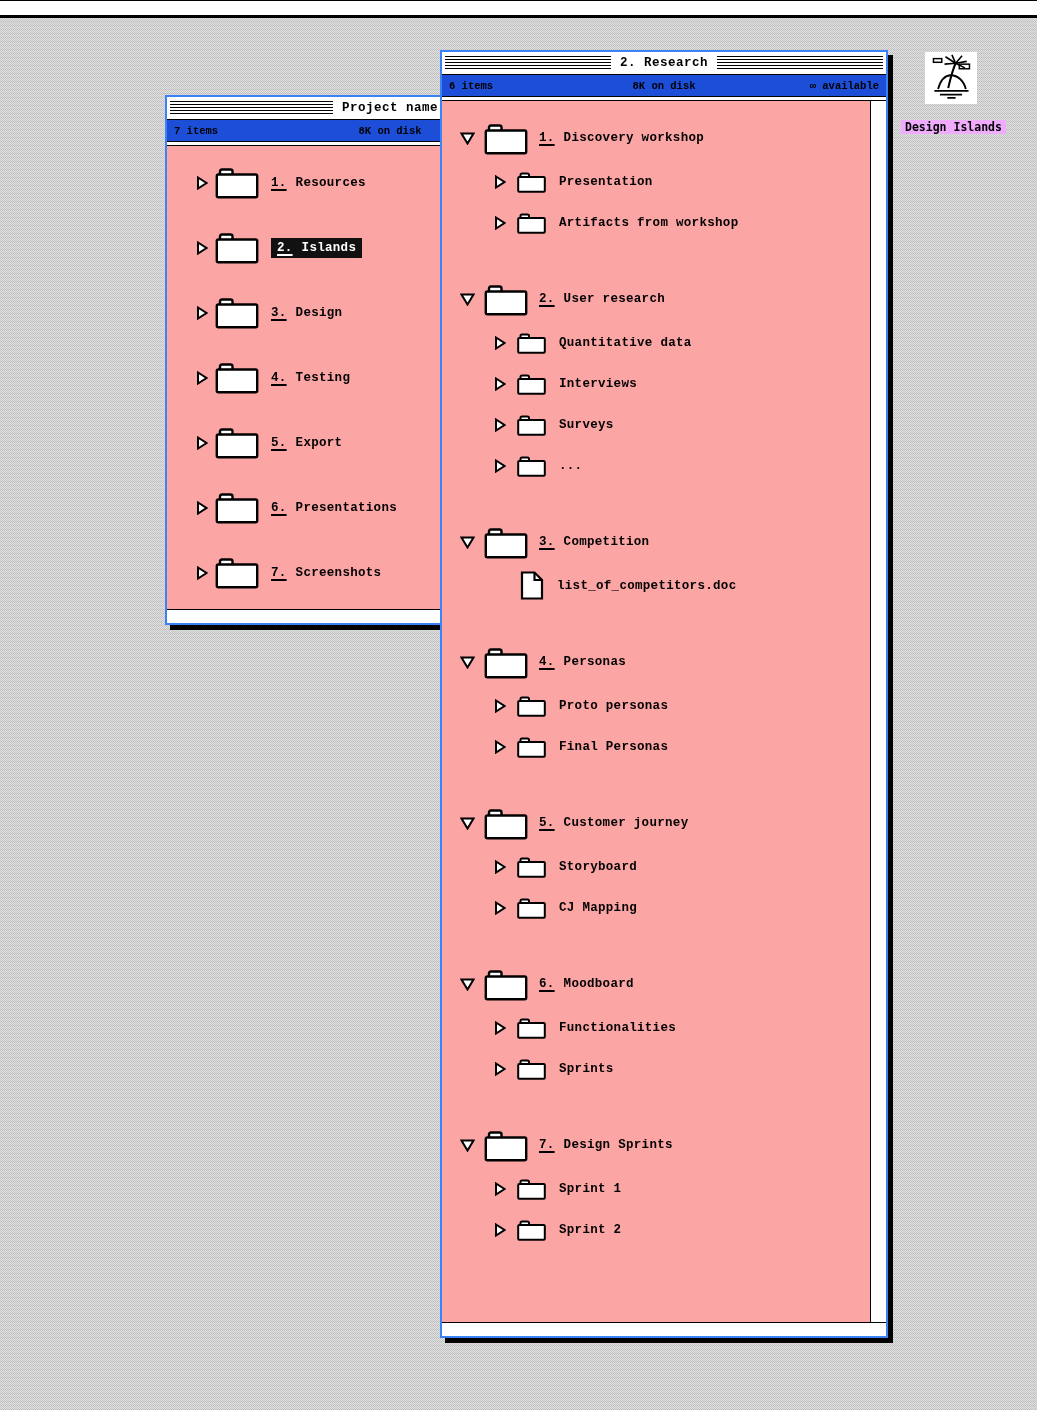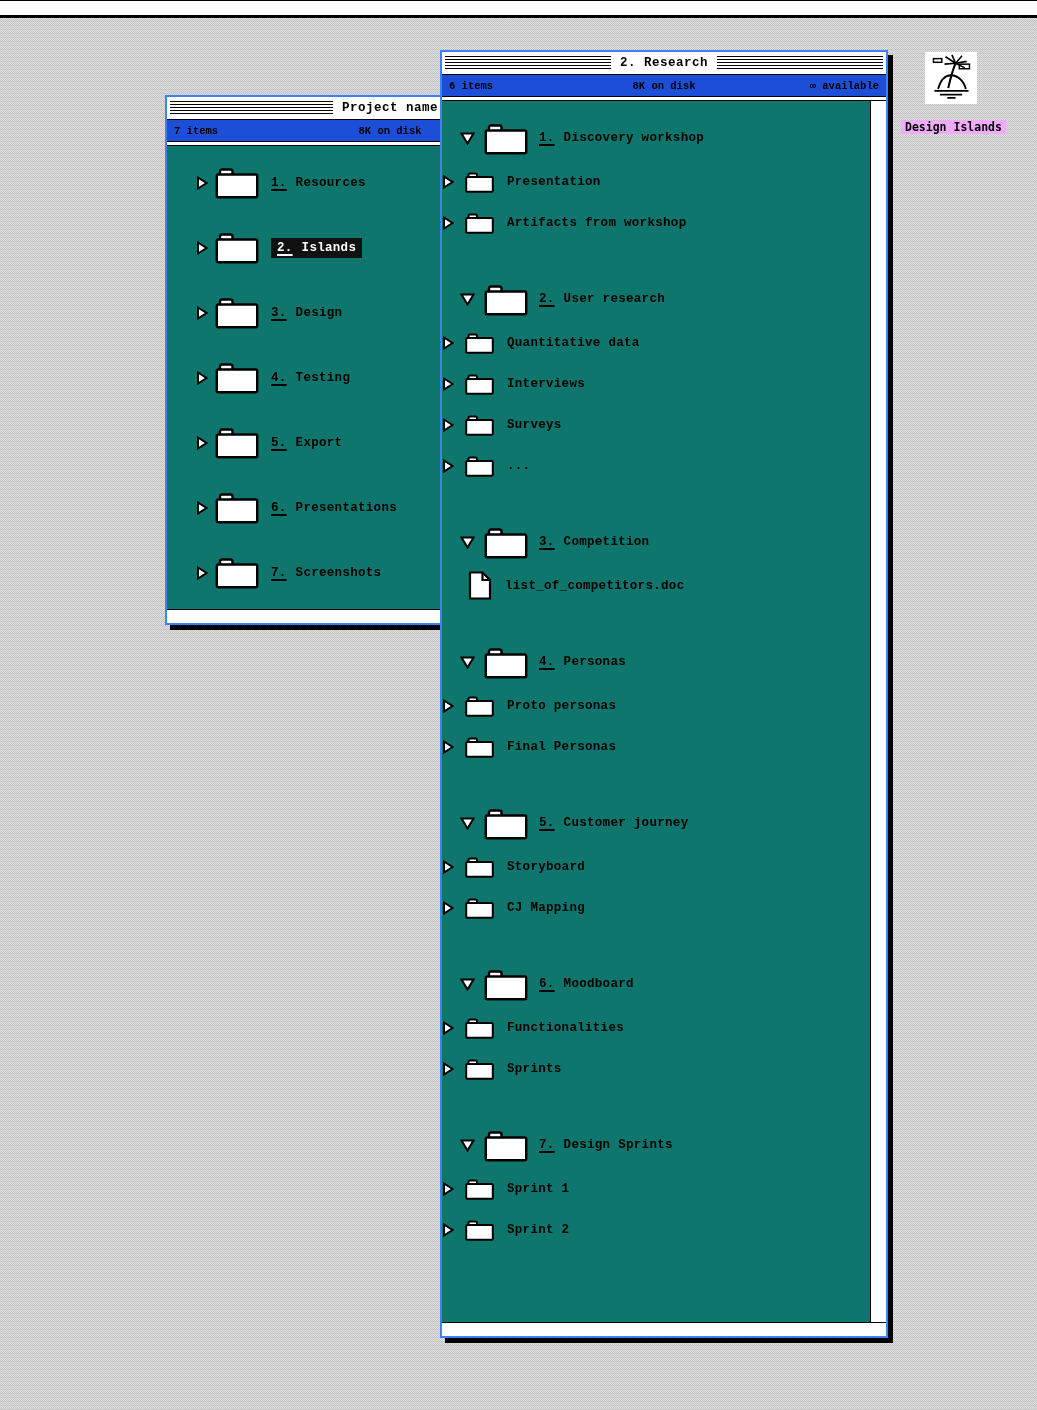--- a/index.html
+++ b/index.html
@@ -38,37 +38,37 @@
     position:relative;background:#fff;padding:0 9px;font-size:12.5px;letter-spacing:.5px;white-space:nowrap;
   }
   .statusbar{
     flex:0 0 21px;height:21px;position:relative;display:flex;align-items:center;
     font-size:10.5px;padding:0 7px;background:#1d4ed8;
   }
   .s-left{position:relative;z-index:1}
   .s-center{position:absolute;left:0;right:0;text-align:center}
   .s-right{margin-left:auto;position:relative;z-index:1}
   .divider3{flex:0 0 3px;height:3px;border-top:1px solid #000;border-bottom:1px solid #000;background:#fff;box-sizing:content-box}
-  .content{flex:1 1 auto;position:relative;background:#0f766e;overflow:hidden}
+  .content{flex:1 1 auto;position:relative;background:#fca5a5;overflow:hidden}
   .vscroll{position:absolute;top:0;right:0;bottom:0;width:15px;border-left:1px solid #000;background:#fff}
   .hscroll{flex:0 0 13px;height:13px;border-top:1px solid #000;background:#fff}
   .back-content{padding-top:4px}
   .front-content{padding-top:14px}
   
   .row{display:flex;align-items:center}
   .back-row{height:65px;padding-left:28px}
   .back-row .tri{width:14px;display:flex;justify-content:center}
   .back-row .bigfolder{margin-left:6px}
   .back-row .label{margin-left:12px}
   .group{margin-bottom:33px}
   .parent-row{height:46px;padding-left:18px}
   .parent-row .tri{width:15px}
   .parent-row .bigfolder{margin-left:9px}
   .parent-row .label{margin-left:11px}
-  .child-row{height:41px;}
+  .child-row{height:41px;padding-left:52px}
   .child-row .tri{width:12px}
   .child-row .smallfolder{margin-left:11px}
   .child-row .docicon{margin-left:14px}
   .child-row .label{margin-left:13px}
   .tri,.bigfolder,.smallfolder,.docicon{display:inline-flex;align-items:center;flex:0 0 auto}
   .tri svg,.bigfolder svg,.smallfolder svg,.docicon svg{display:block}
   .tri-spacer{width:12px;flex:0 0 12px}
   .label{font-size:12.5px;white-space:nowrap;letter-spacing:.3px}
   .num{text-decoration:underline;text-underline-offset:2.5px;text-decoration-thickness:1.5px;margin-right:9px}
   .label.selected{background:#111;color:#fff;padding:3px 6px}

